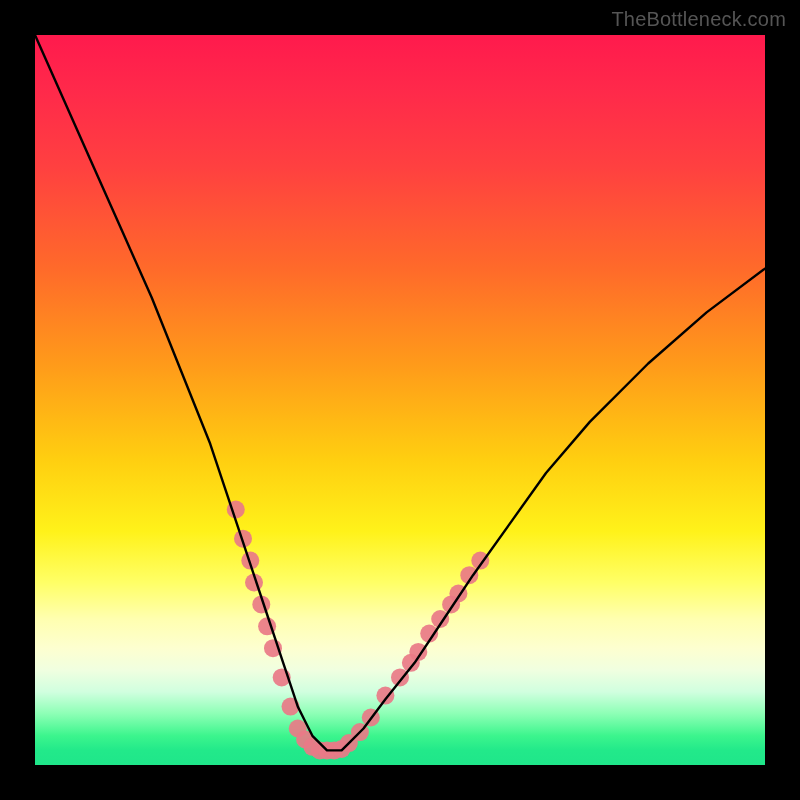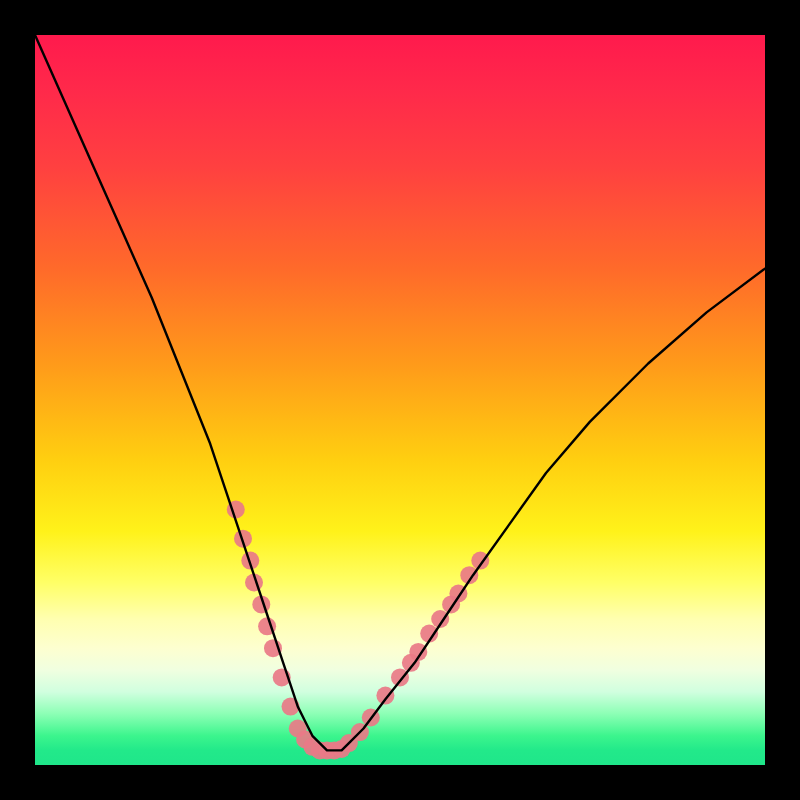--- a/index.html
+++ b/index.html
@@ -95,13 +95,14 @@
           <circle cx="394.2" cy="598.6" r="9" fill="#e97a87" fill-opacity="0.92"></circle>
           <circle cx="405.2" cy="584.0" r="9" fill="#e97a87" fill-opacity="0.92"></circle>
           <circle cx="416.1" cy="569.4" r="9" fill="#e97a87" fill-opacity="0.92"></circle>
           <circle cx="423.4" cy="558.5" r="9" fill="#e97a87" fill-opacity="0.92"></circle>
           <circle cx="434.3" cy="540.2" r="9" fill="#e97a87" fill-opacity="0.92"></circle>
           <circle cx="445.3" cy="525.6" r="9" fill="#e97a87" fill-opacity="0.92"></circle>
         </g>
       <path fill="none" stroke="#000" stroke-width="2.4" stroke-linecap="round" stroke-linejoin="round" d="M0.0 0.0 L29.2 65.7 L58.4 131.4 L87.6 197.1 L116.8 262.8 L146.0 335.8 L160.6 372.3 L175.2 408.8 L189.8 452.6 L204.4 496.4 L219.0 540.2 L233.6 584.0 L240.9 605.9 L248.2 627.8 L255.5 649.7 L262.8 671.6 L270.1 686.2 L277.4 700.8 L284.7 708.1 L292.0 715.4 L299.3 715.4 L306.6 715.4 L313.9 708.1 L328.5 693.5 L350.4 664.3 L379.6 627.8 L408.8 584.0 L438.0 540.2 L474.5 489.1 L511.0 438.0 L554.8 386.9 L613.2 328.5 L671.6 277.4 L730.0 233.6"></path>
     </svg>
   </div>
+  <div class="attribution">TheBottleneck.com</div>
 </div>
 
 </body></html>

